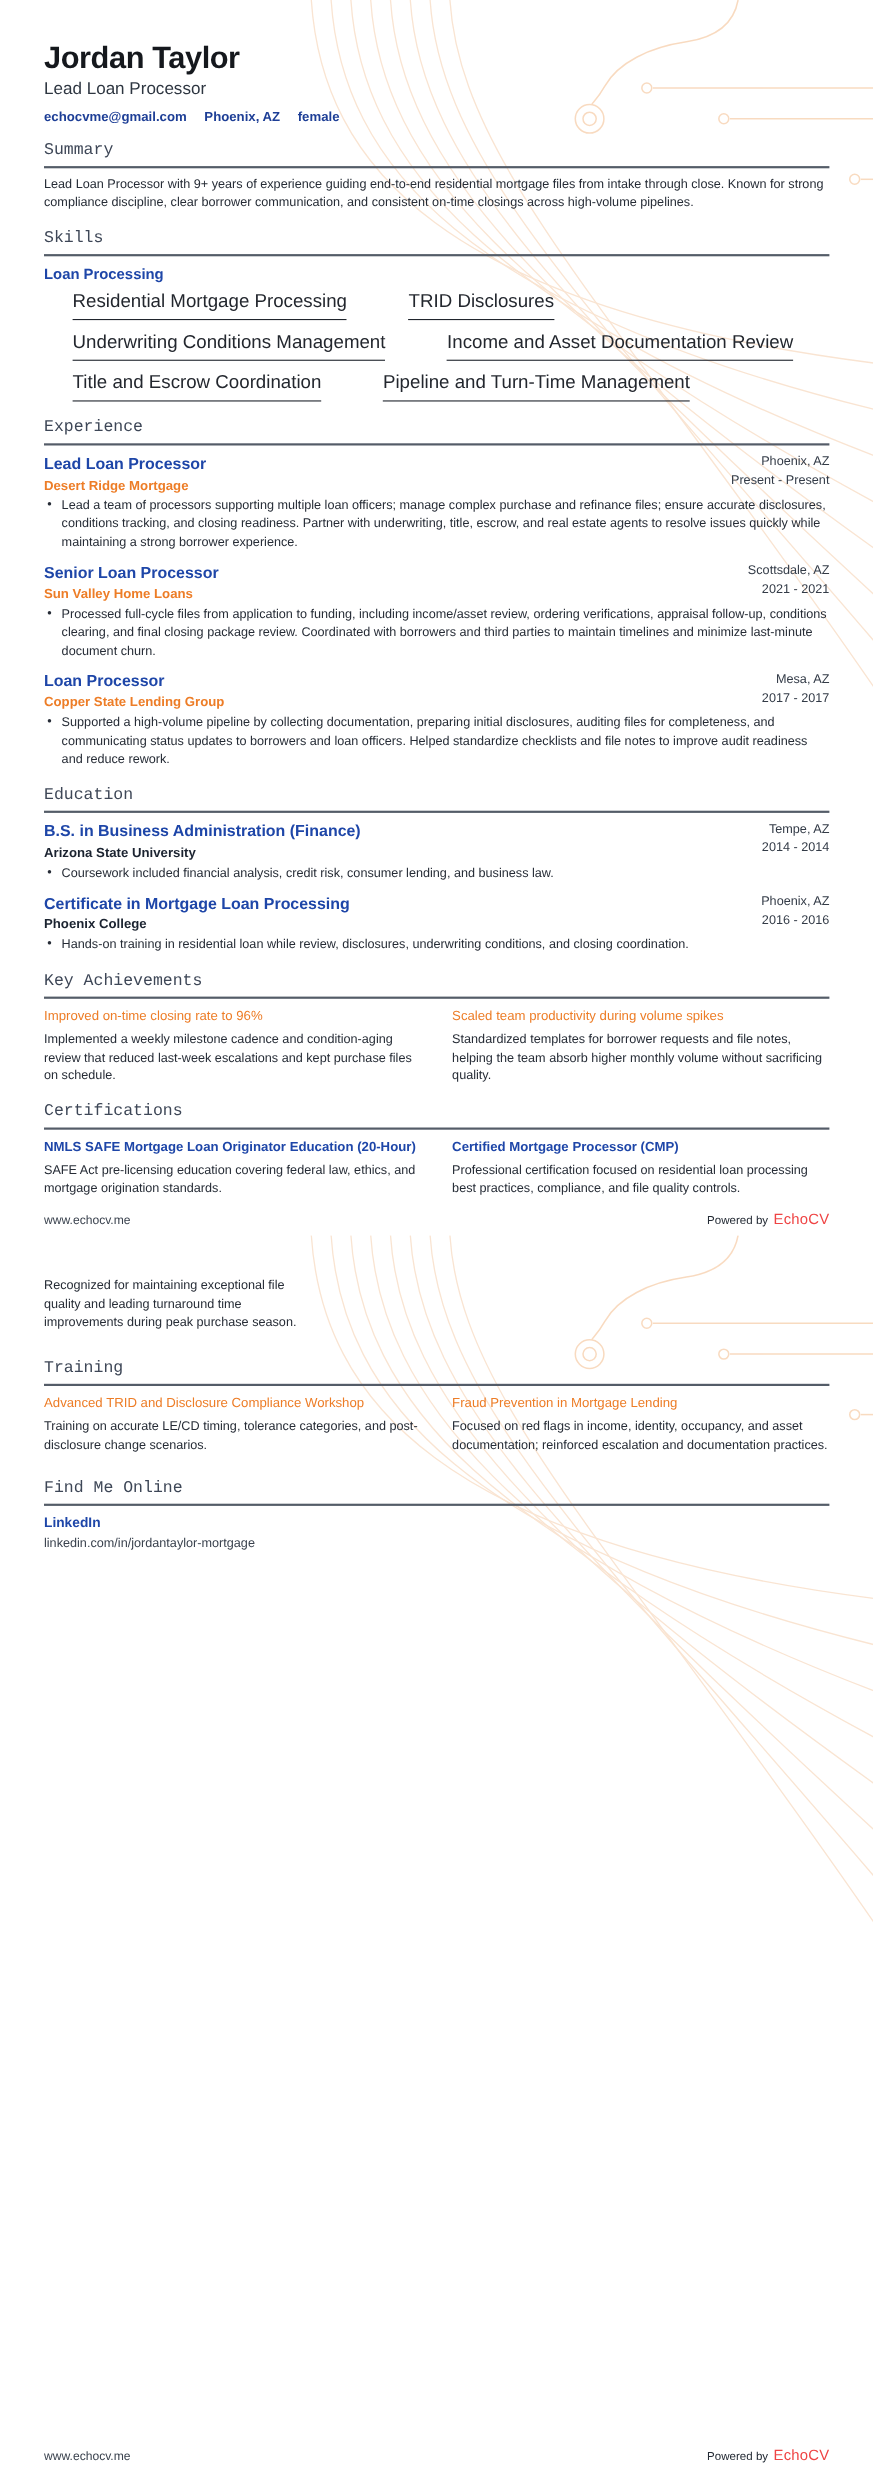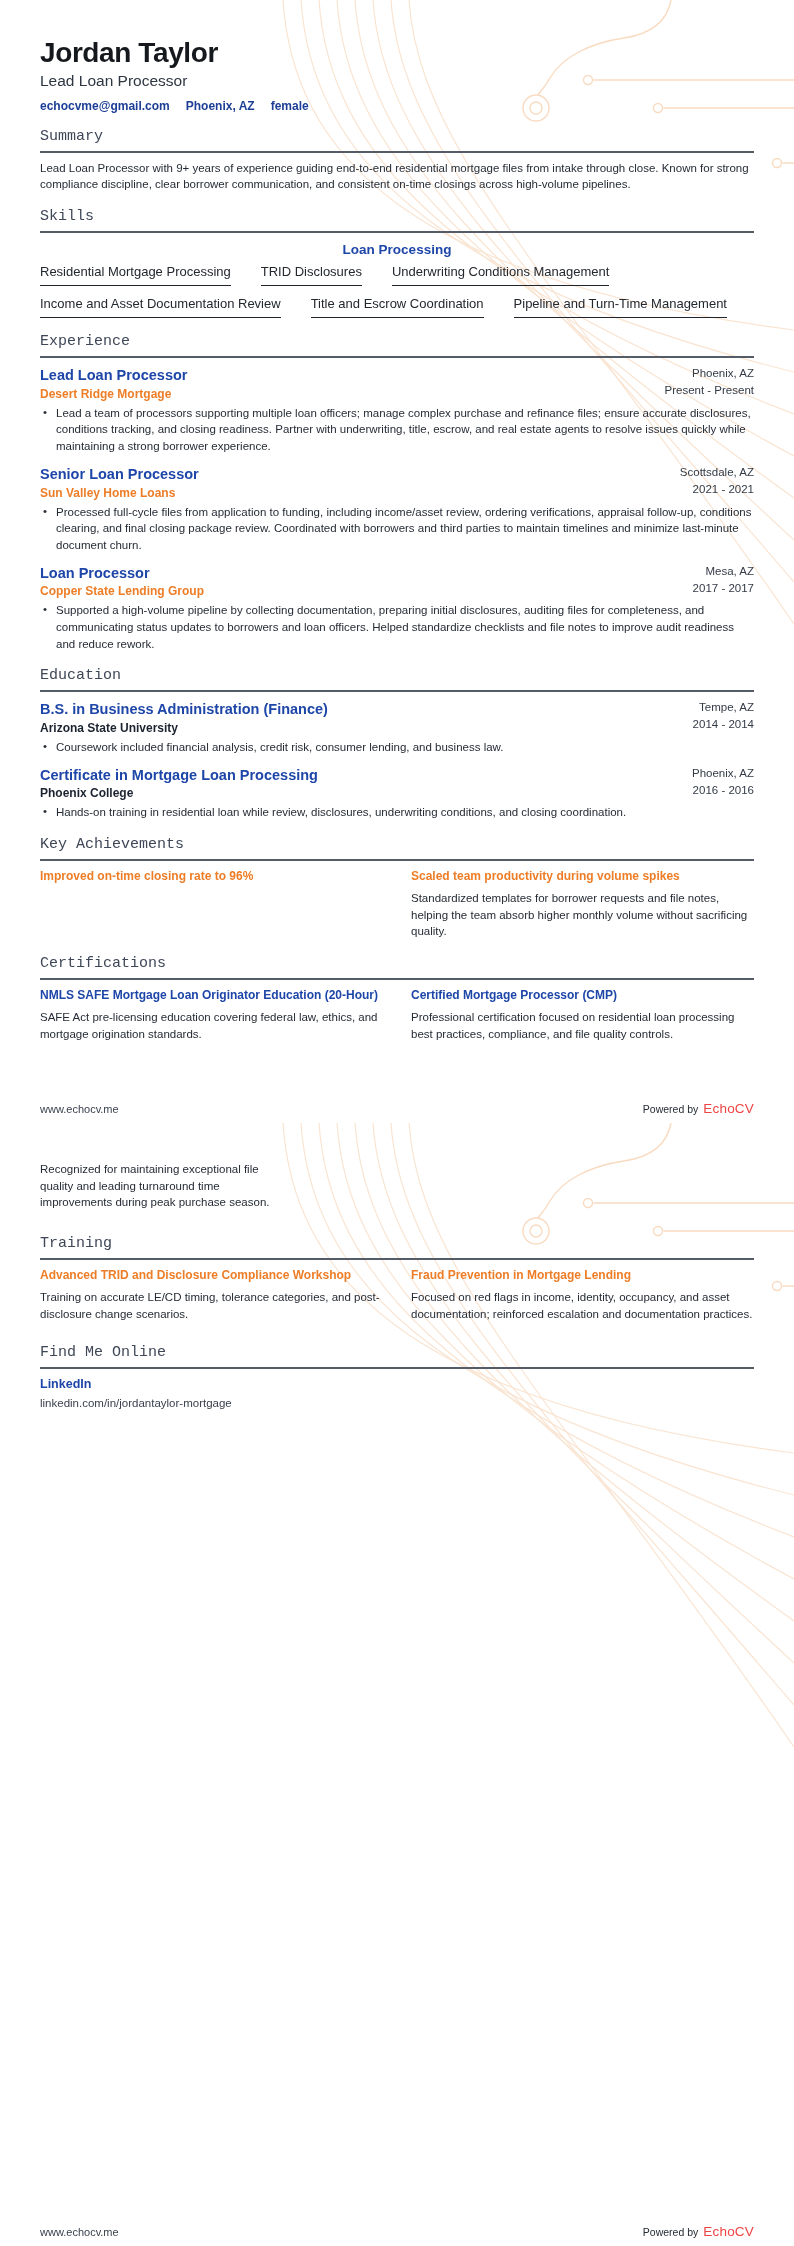--- a/index.html
+++ b/index.html
@@ -26,42 +26,42 @@
   
   .section { margin-top:15px; }
   .section-title {
     font-size:15px; color:#3e4757; line-height:1.2;
     padding-bottom:5px; border-bottom:2px solid #545c68;font-family:Liberation Mono, monospace;
   }
   .body-text { font-size:11.5px; line-height:1.45; color:#262c36; }
   .summary-text { margin-top:7px; }
 
   
-  .skill-group-title { font-size:13.5px; font-weight:700; color:#1e46a8; margin-top:9px;text-align:center; }
+  .skill-group-title { font-size:13.5px; font-weight:700; color:#1e46a8; margin-top:9px; }
   .skill-tags { display:flex; flex-wrap:wrap; column-gap:30px; row-gap:10px; margin-top:7px; }
   .skill-tag {
-    font-size:13px; color:#23272e; padding-bottom:6px;
-    border-bottom:1.5px solid #20252d; white-space:nowrap;
+    font-size:17px; color:#23272e; padding-bottom:6px;
+    border-bottom:1.5px solid #20252d; white-space:nowrap;margin-left:26px;
   }
 
   
   .entry { margin-top:9px; margin-bottom:11px; }
   .entry-head { display:flex; justify-content:space-between; align-items:flex-start; }
   .entry-title { font-size:14.5px; font-weight:700; color:#1e46a8; line-height:1.15; }
   .entry-sub-orange { font-size:12px; font-weight:700; color:#ED7D27; margin-top:3px; }
   .entry-sub-dark { font-size:12px; font-weight:700; color:#1b2330; margin-top:3px; }
   .entry-right { text-align:right; flex:0 0 auto; padding-left:12px; }
   .entry-loc { font-size:11.5px; color:#333b47; }
   .entry-dates { font-size:11.5px; color:#333b47; margin-top:5px; }
   .bullet { position:relative; padding-left:16px; margin-top:4px; }
   .bullet::before { content:"•"; position:absolute; left:3px; top:-1px; color:#262c36; }
 
   
   .grid2 { display:grid; grid-template-columns:1fr 1fr; column-gap:28px; row-gap:14px; margin-top:8px; }
-  .card-head-orange { font-size:12px; font-weight:700; color:#ED7D27; line-height:1.25; }
+  .card-head-orange { font-size:12px; font-weight:400; color:#ED7D27; line-height:1.25; }
   .card-head-blue { font-size:12px; font-weight:700; color:#1e46a8; line-height:1.25; }
   .card-text { margin-top:6px; }
   .award-text { width:234px; }
 
   .link-label { font-size:12.5px; font-weight:700; color:#1e46a8; margin-top:8px; }
   .link-url { font-size:11.5px; color:#3a424e; margin-top:6px; }
 
   
   .footer {
     position:absolute; left:40px; right:40px; bottom:7px;
@@ -205,20 +205,21 @@
         </div>
         <div class="body-text bullet">Hands-on training in residential loan while review, disclosures, underwriting conditions, and closing coordination.</div>
       </div>
     </div>
 
     <div class="section">
       <div class="section-title">Key Achievements</div>
       <div class="grid2">
         <div>
           <div class="card-head-orange">Improved on-time closing rate to 96%</div>
+          <div class="body-text card-text">Implemented a weekly milestone cadence and condition-aging review that reduced last-week escalations and kept purchase files on schedule.</div>
         </div>
         <div>
           <div class="card-head-orange">Scaled team productivity during volume spikes</div>
           <div class="body-text card-text">Standardized templates for borrower requests and file notes, helping the team absorb higher monthly volume without sacrificing quality.</div>
         </div>
       </div>
     </div>
 
     <div class="section">
       <div class="section-title">Certifications</div>

